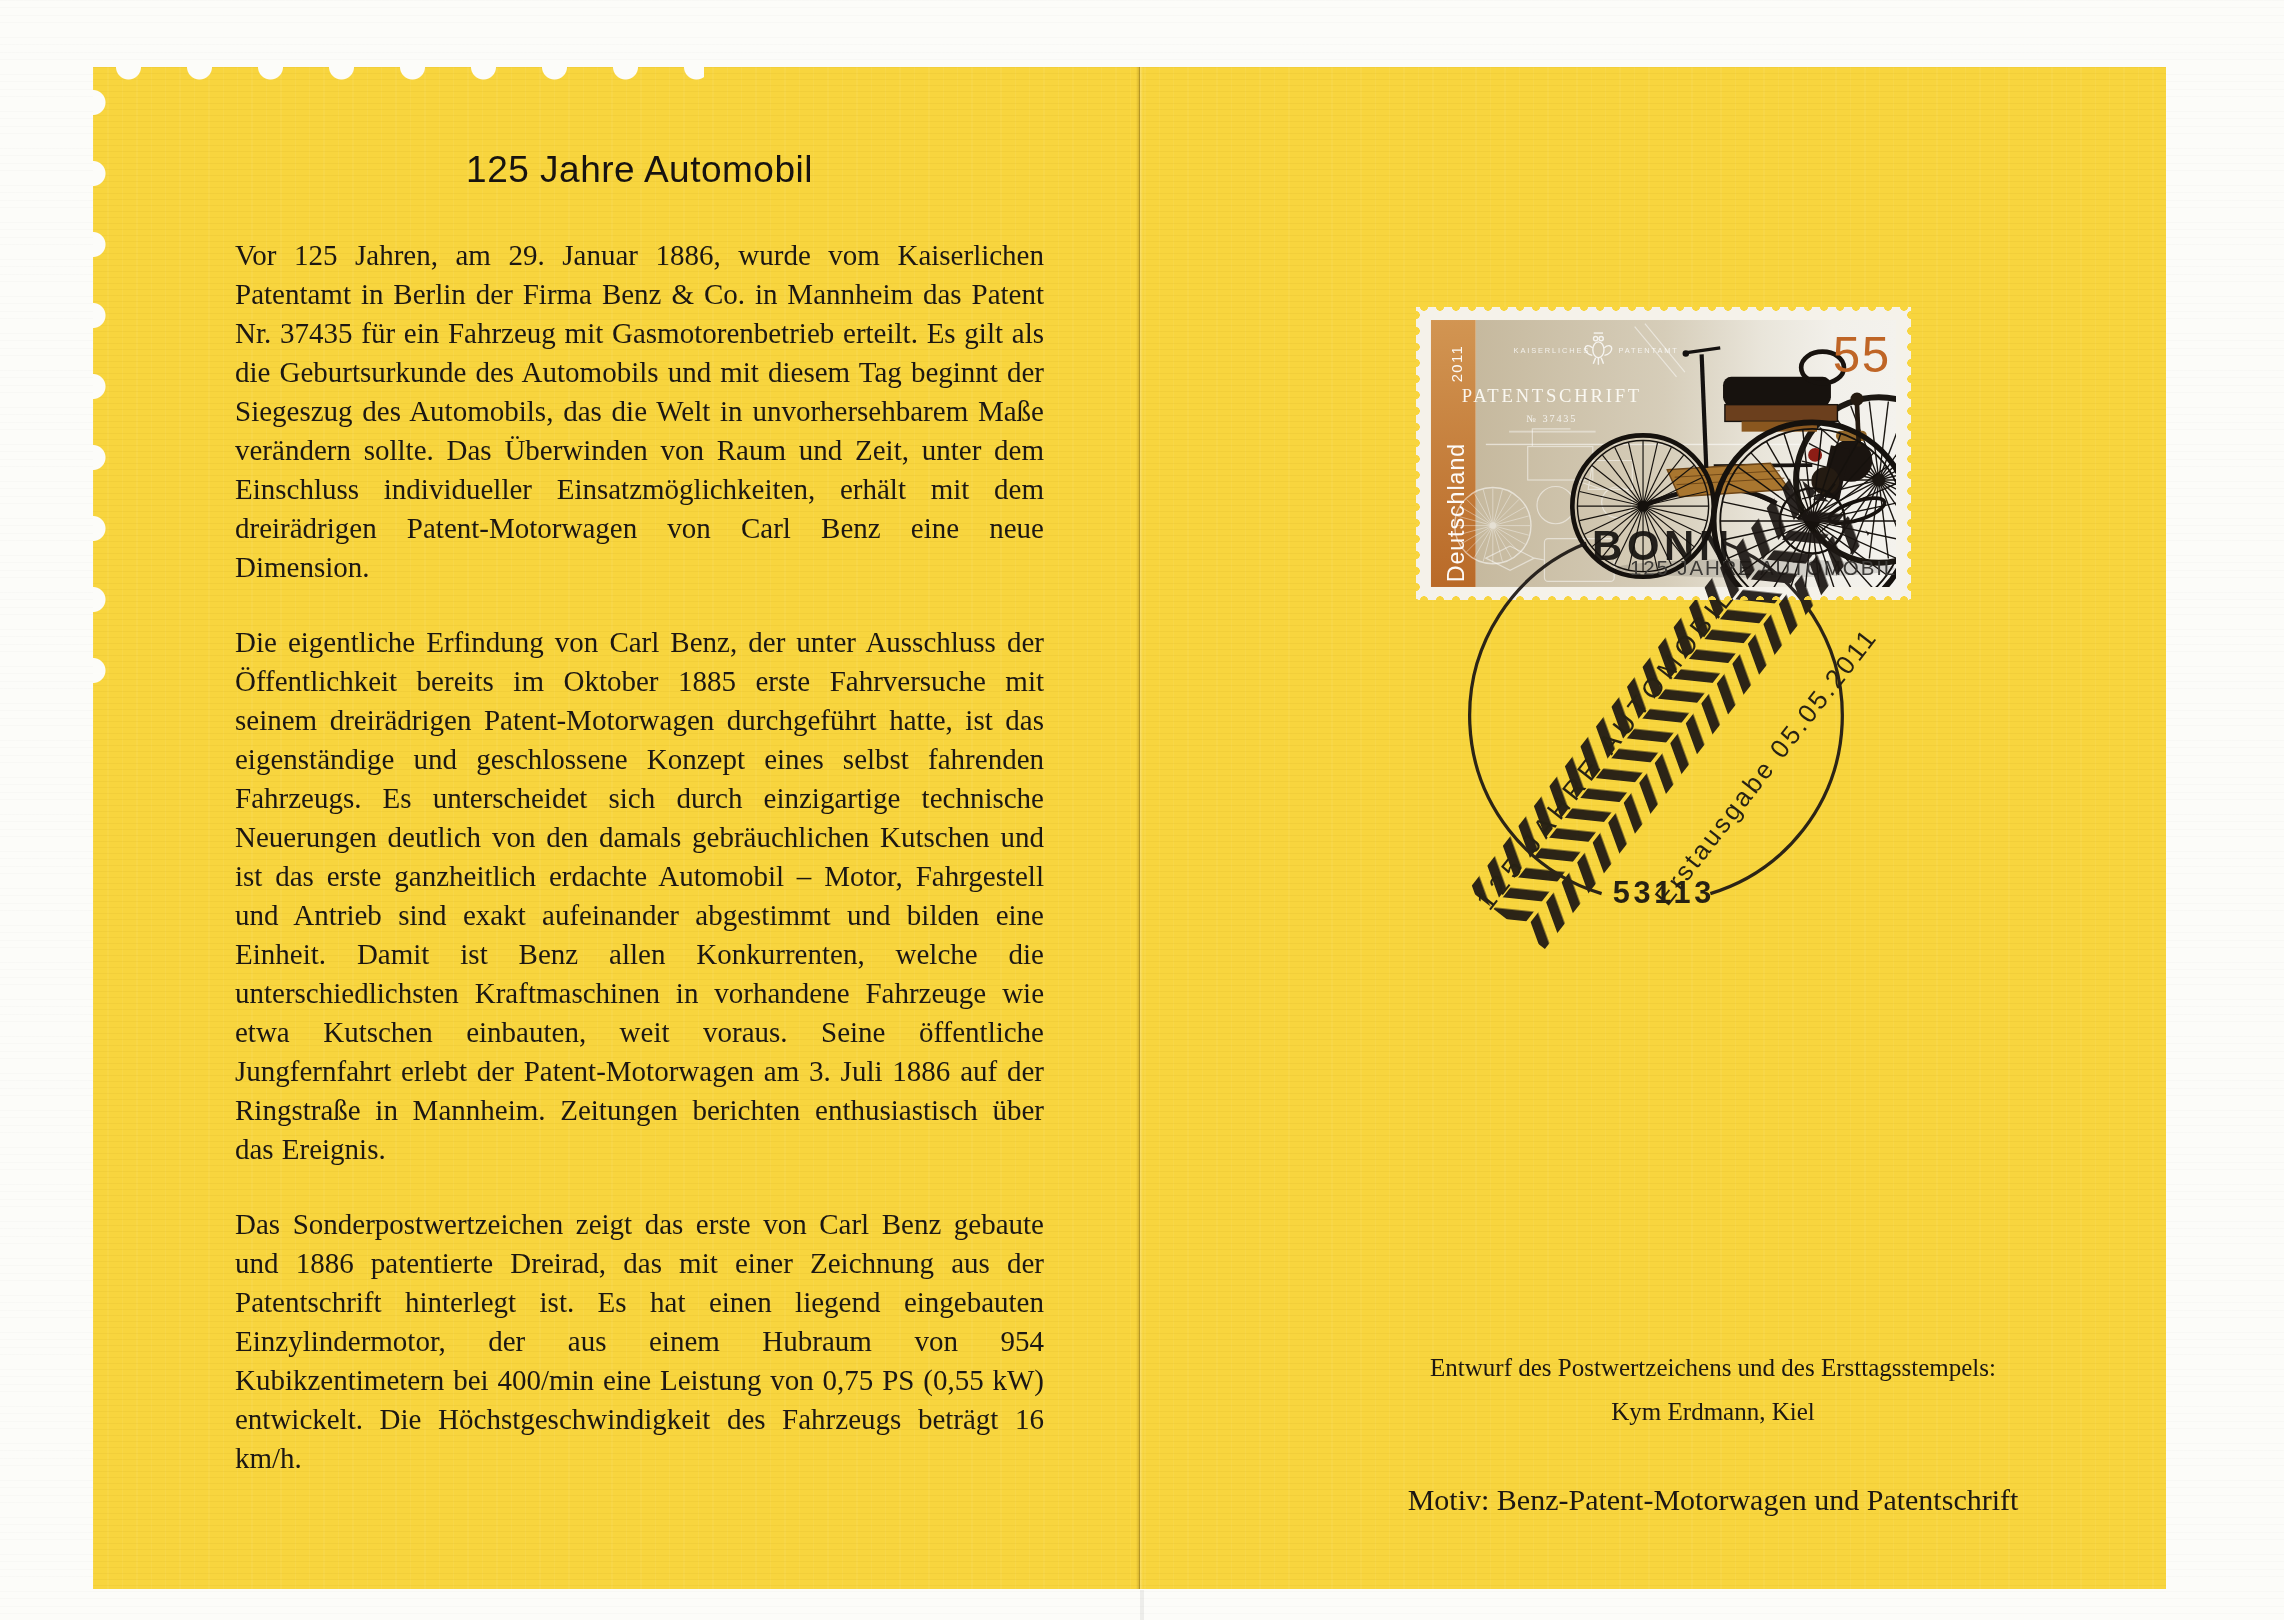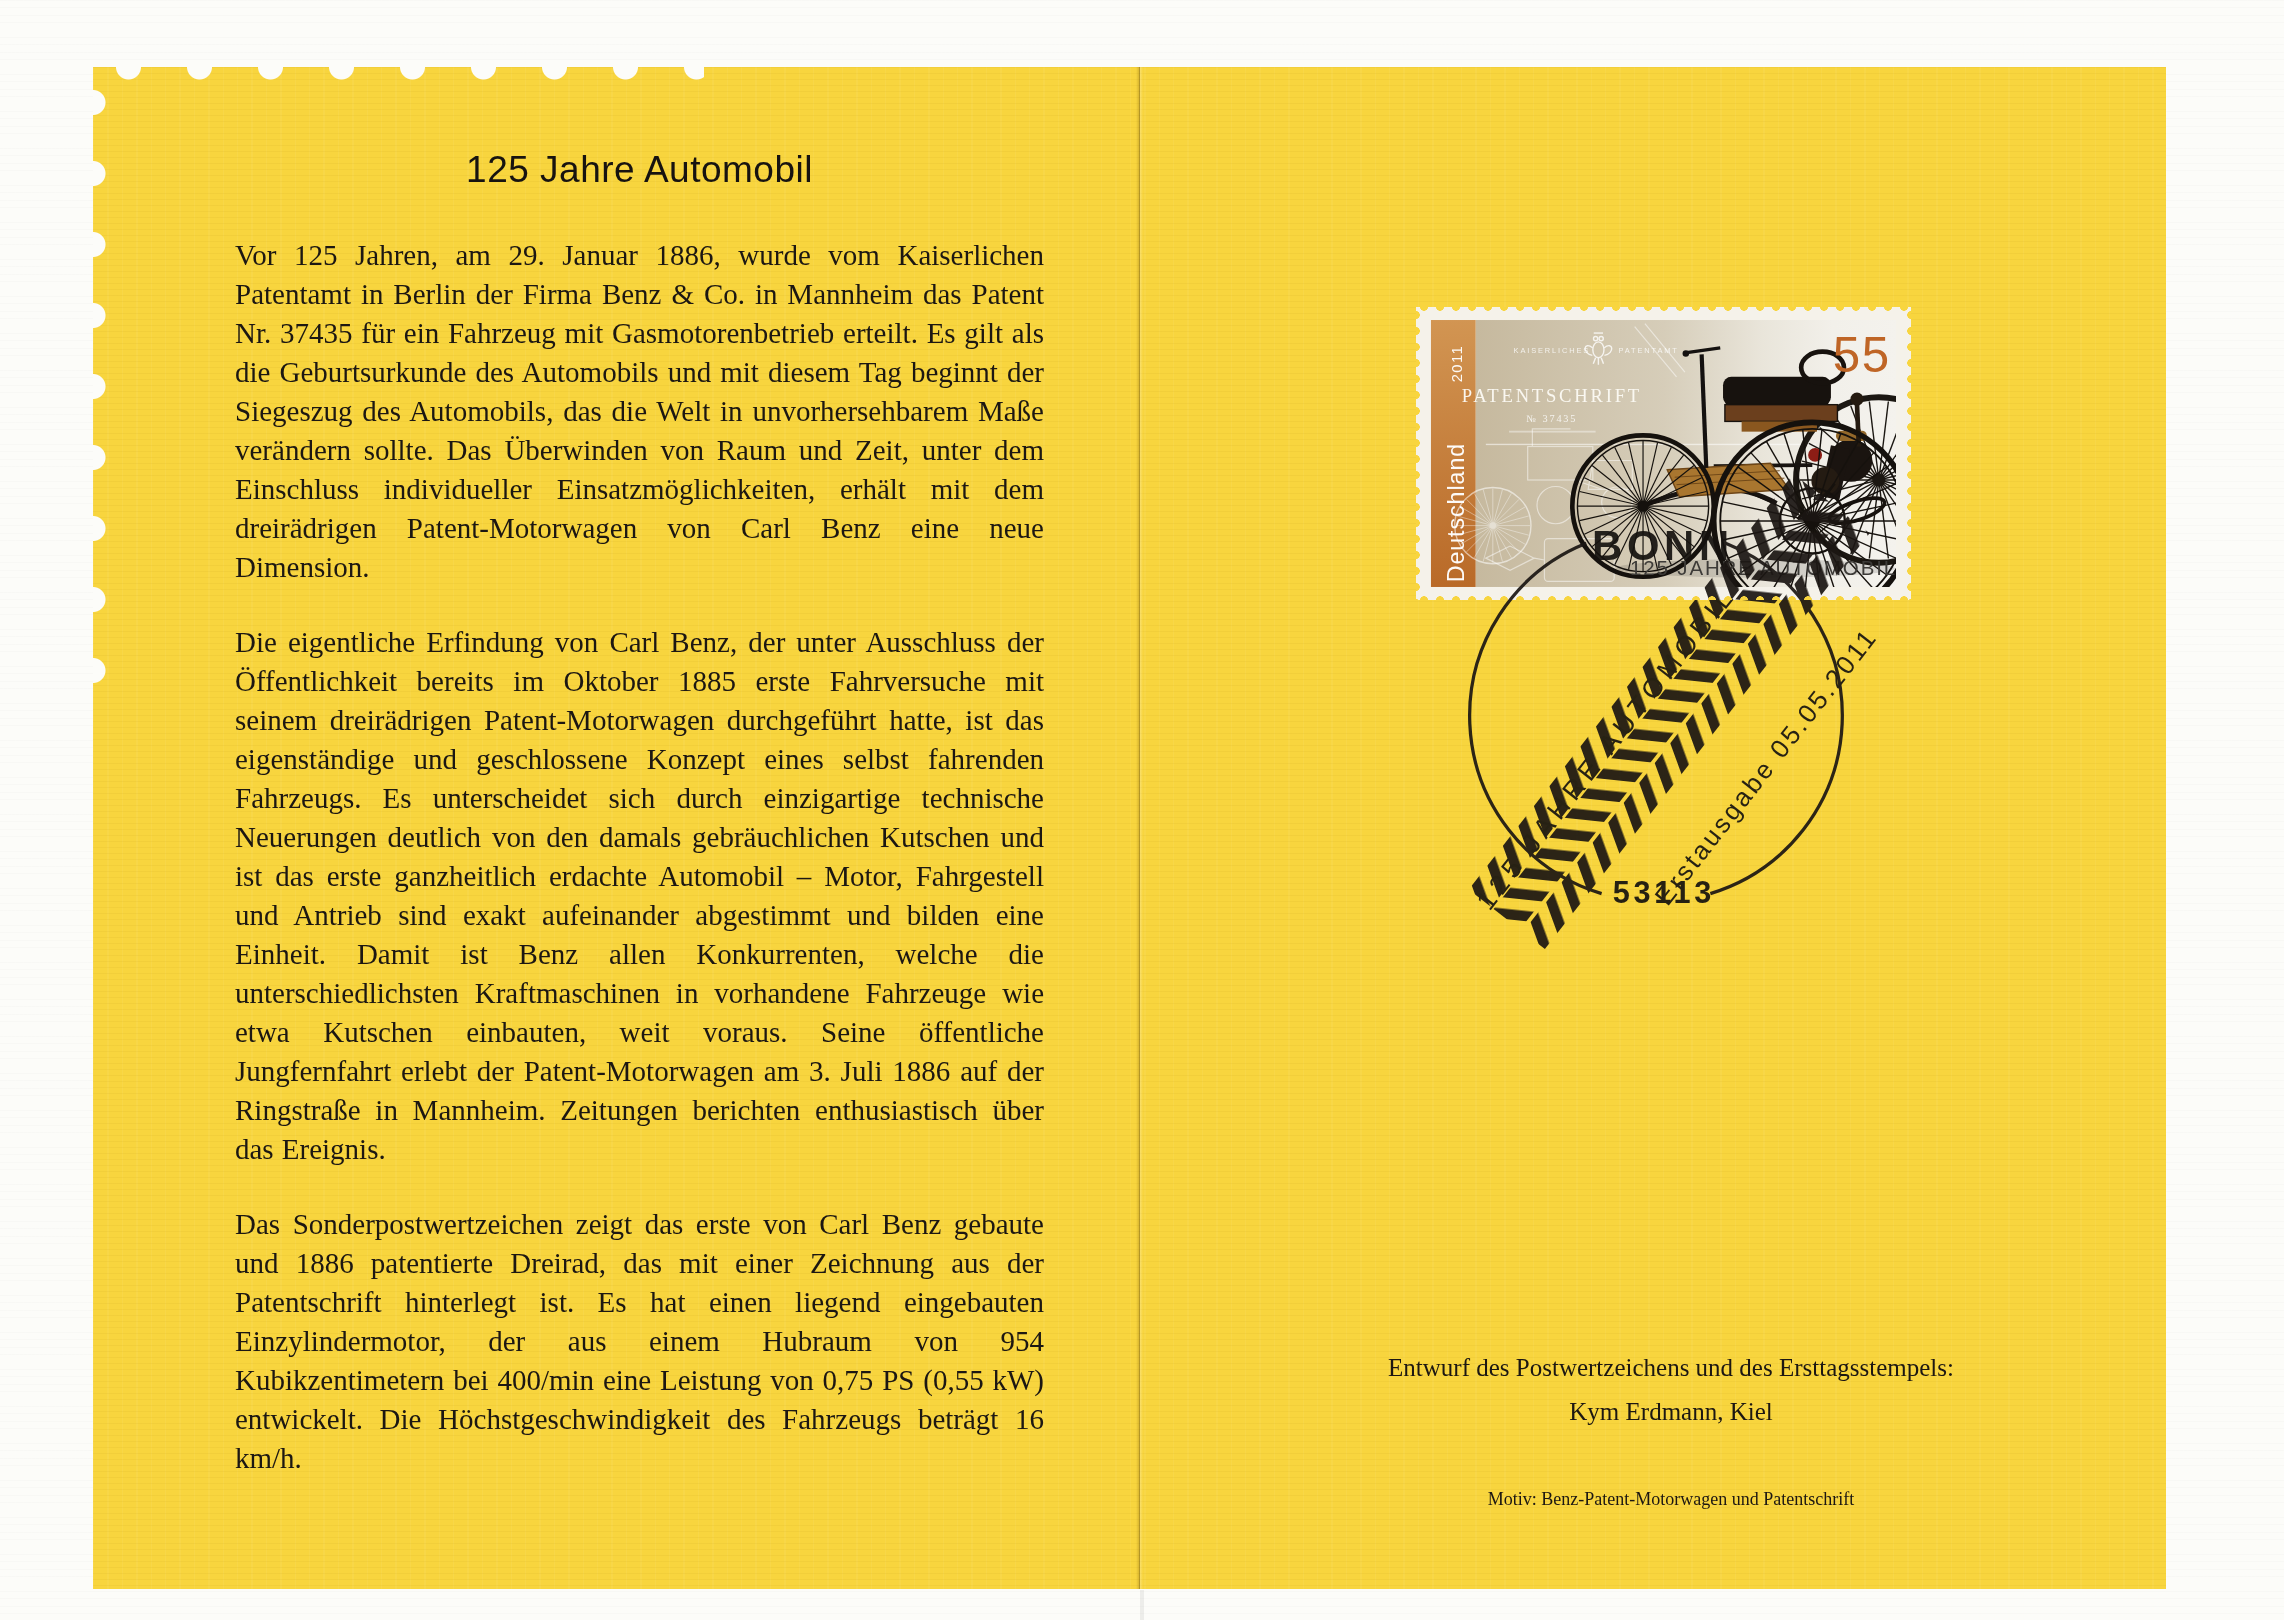--- a/index.html
+++ b/index.html
@@ -40,25 +40,25 @@
   .text-col{position:absolute;left:142px;top:80px;width:809px;color:#1c1712;}
   .title{
     font-family:"Liberation Sans", sans-serif;font-size:37px;font-weight:400;
     letter-spacing:0.5px;text-align:center;margin:0 0 43px 0;color:#171310;line-height:46px;
   }
   .text-col p{
     font-size:29px;line-height:39px;text-align:justify;margin:0 0 36px 0;
     word-spacing:0.9px;
   }
   
-  .right-page{position:absolute;left:1008px;top:0;width:1140px;height:100%;}
+  .right-page{position:absolute;left:1050px;top:0;width:1140px;height:100%;}
   .credits{position:absolute;top:1279px;left:0;width:100%;text-align:center;color:#1c1712;}
   .credits .c1{font-size:25px;line-height:44px;margin:0;}
   .credits .c2{font-size:25px;line-height:44px;margin:0 0 45px 0;}
-  .credits .c3{font-size:18px;line-height:41px;margin:8px;}
+  .credits .c3{font-size:30px;line-height:41px;margin:8px;}
   .credits .c4{font-size:23px;line-height:41px;margin:0;}
   
   .stamp{
     position:absolute;left:1416px;top:307px;width:495px;height:293px;
     background:#f5f2ea;
   }
   .stamp svg{position:absolute;left:0;top:0;}
   .stamp .perf{position:absolute;pointer-events:none;z-index:5;}
   .stamp .pt{left:0;right:0;top:0;height:8.4px;
     background-image:radial-gradient(4.2px at 50% 0, #f8d53e 0 3.7px, transparent 4.2px);

